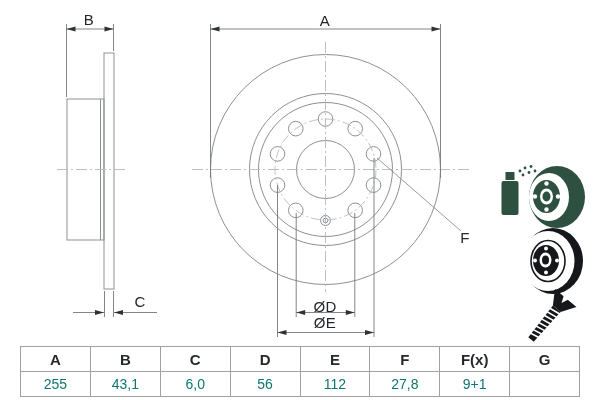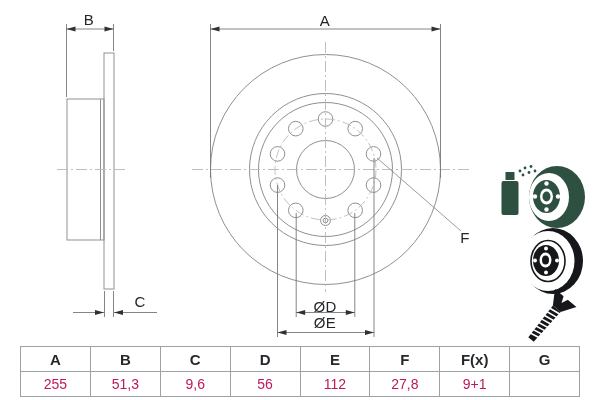--- a/index.html
+++ b/index.html
@@ -14,21 +14,21 @@
   }
   .spec-table{
     position:absolute;left:20px;top:346px;width:560px;height:48px;
     border-collapse:collapse;table-layout:fixed;
   }
   .spec-table td{
     border:1.5px solid #9ba1a5;text-align:center;vertical-align:middle;
     padding:0;height:24px;background:#fff;
   }
   .spec-table tr.hdr td{font-weight:700;font-size:15px;color:#26292c;}
-  .spec-table tr.val td{font-weight:400;font-size:14px;color:#be185d;}
+  .spec-table tr.val td{font-weight:400;font-size:14px;color:#0f766e;}
 </style>
 </head>
 <body>
 
 <div class="canvas">
 
   <svg width="600" height="346" viewBox="0 0 600 346">
 
     <g stroke="#8d9194" stroke-width="1" fill="none">
       <rect x="104" y="53" width="10" height="236"></rect>
@@ -170,22 +170,22 @@
       <td>B</td>
       <td>C</td>
       <td>D</td>
       <td>E</td>
       <td>F</td>
       <td>F(x)</td>
       <td>G</td>
     </tr>
     <tr class="val">
       <td>255</td>
-      <td>51,3</td>
-      <td>9,6</td>
+      <td>43,1</td>
+      <td>6,0</td>
       <td>56</td>
       <td>112</td>
       <td>27,8</td>
       <td>9+1</td>
       <td></td>
     </tr>
   </tbody>
     </table>
 
 </div>

